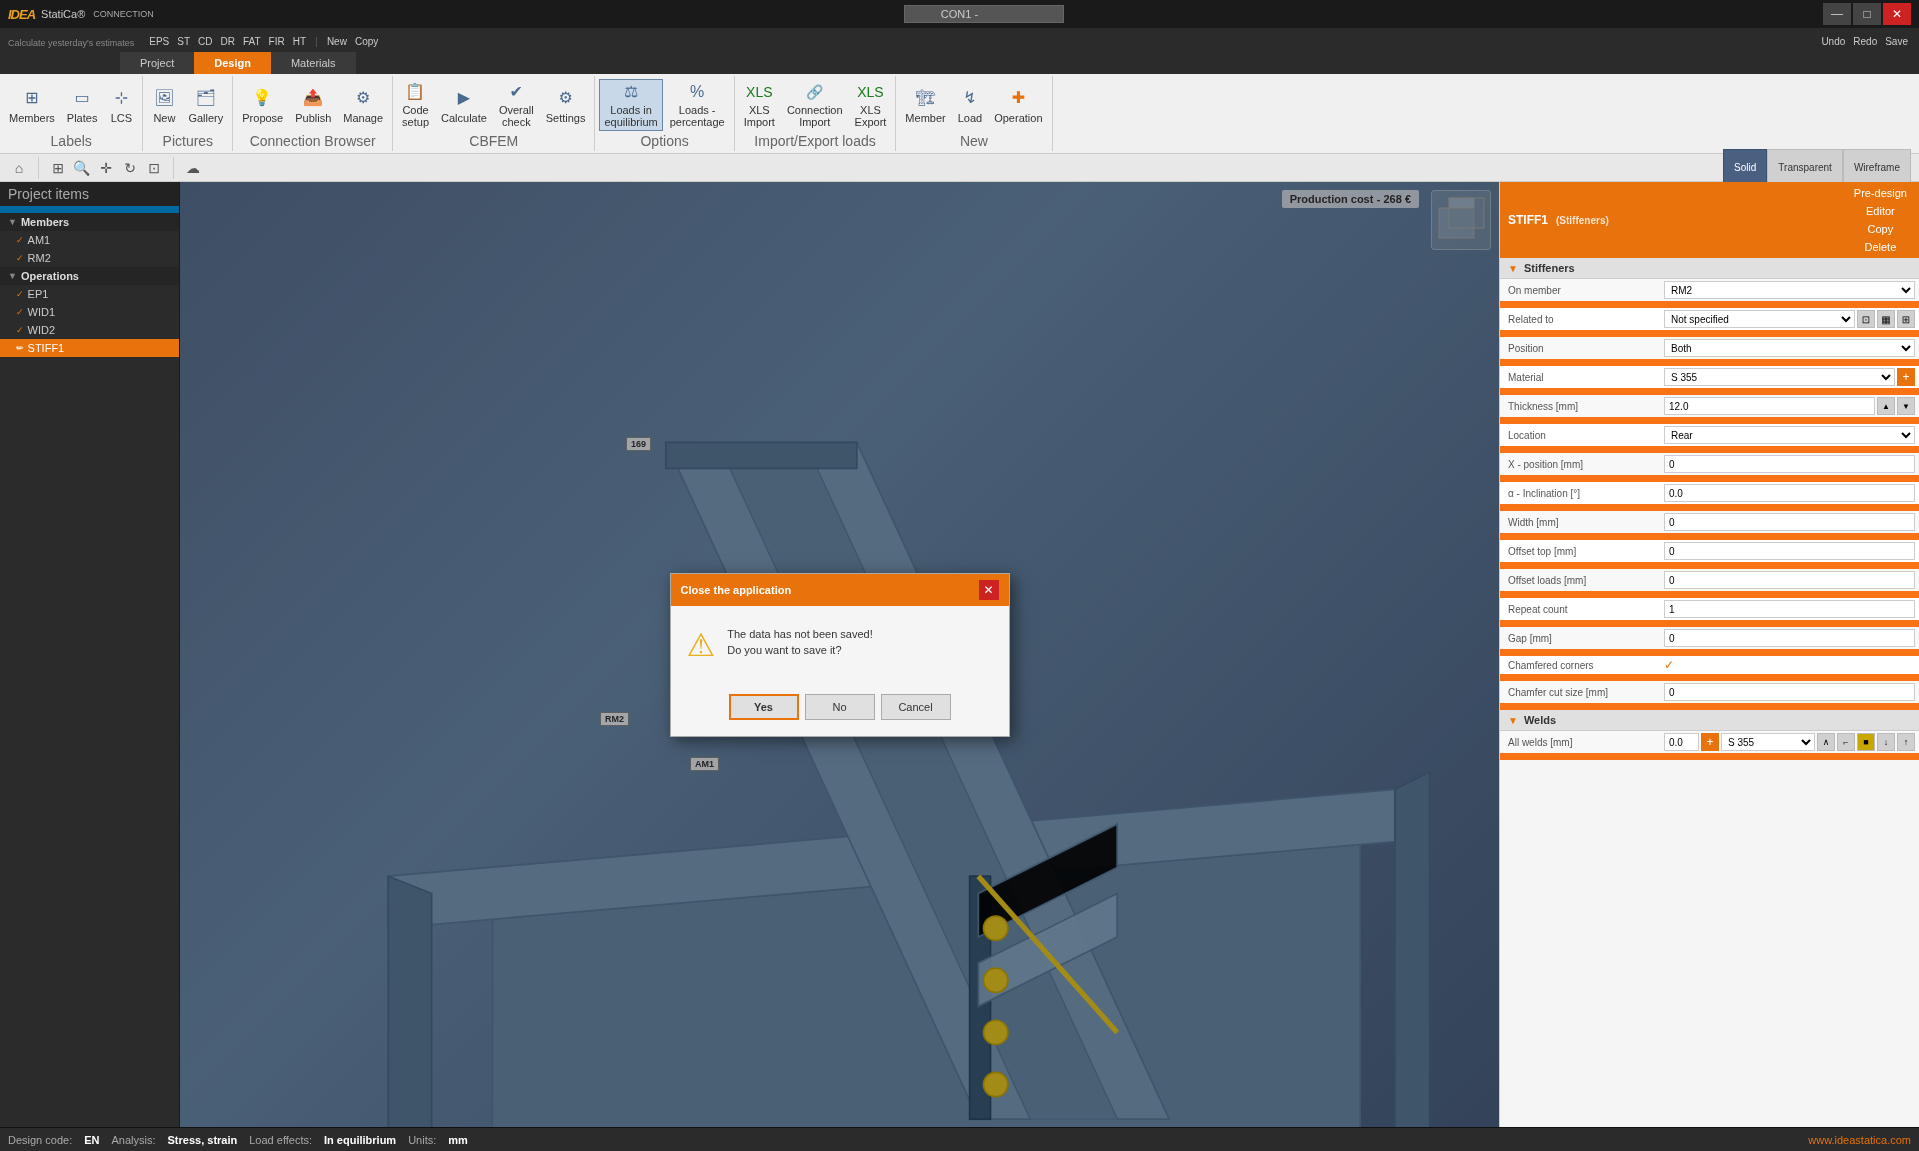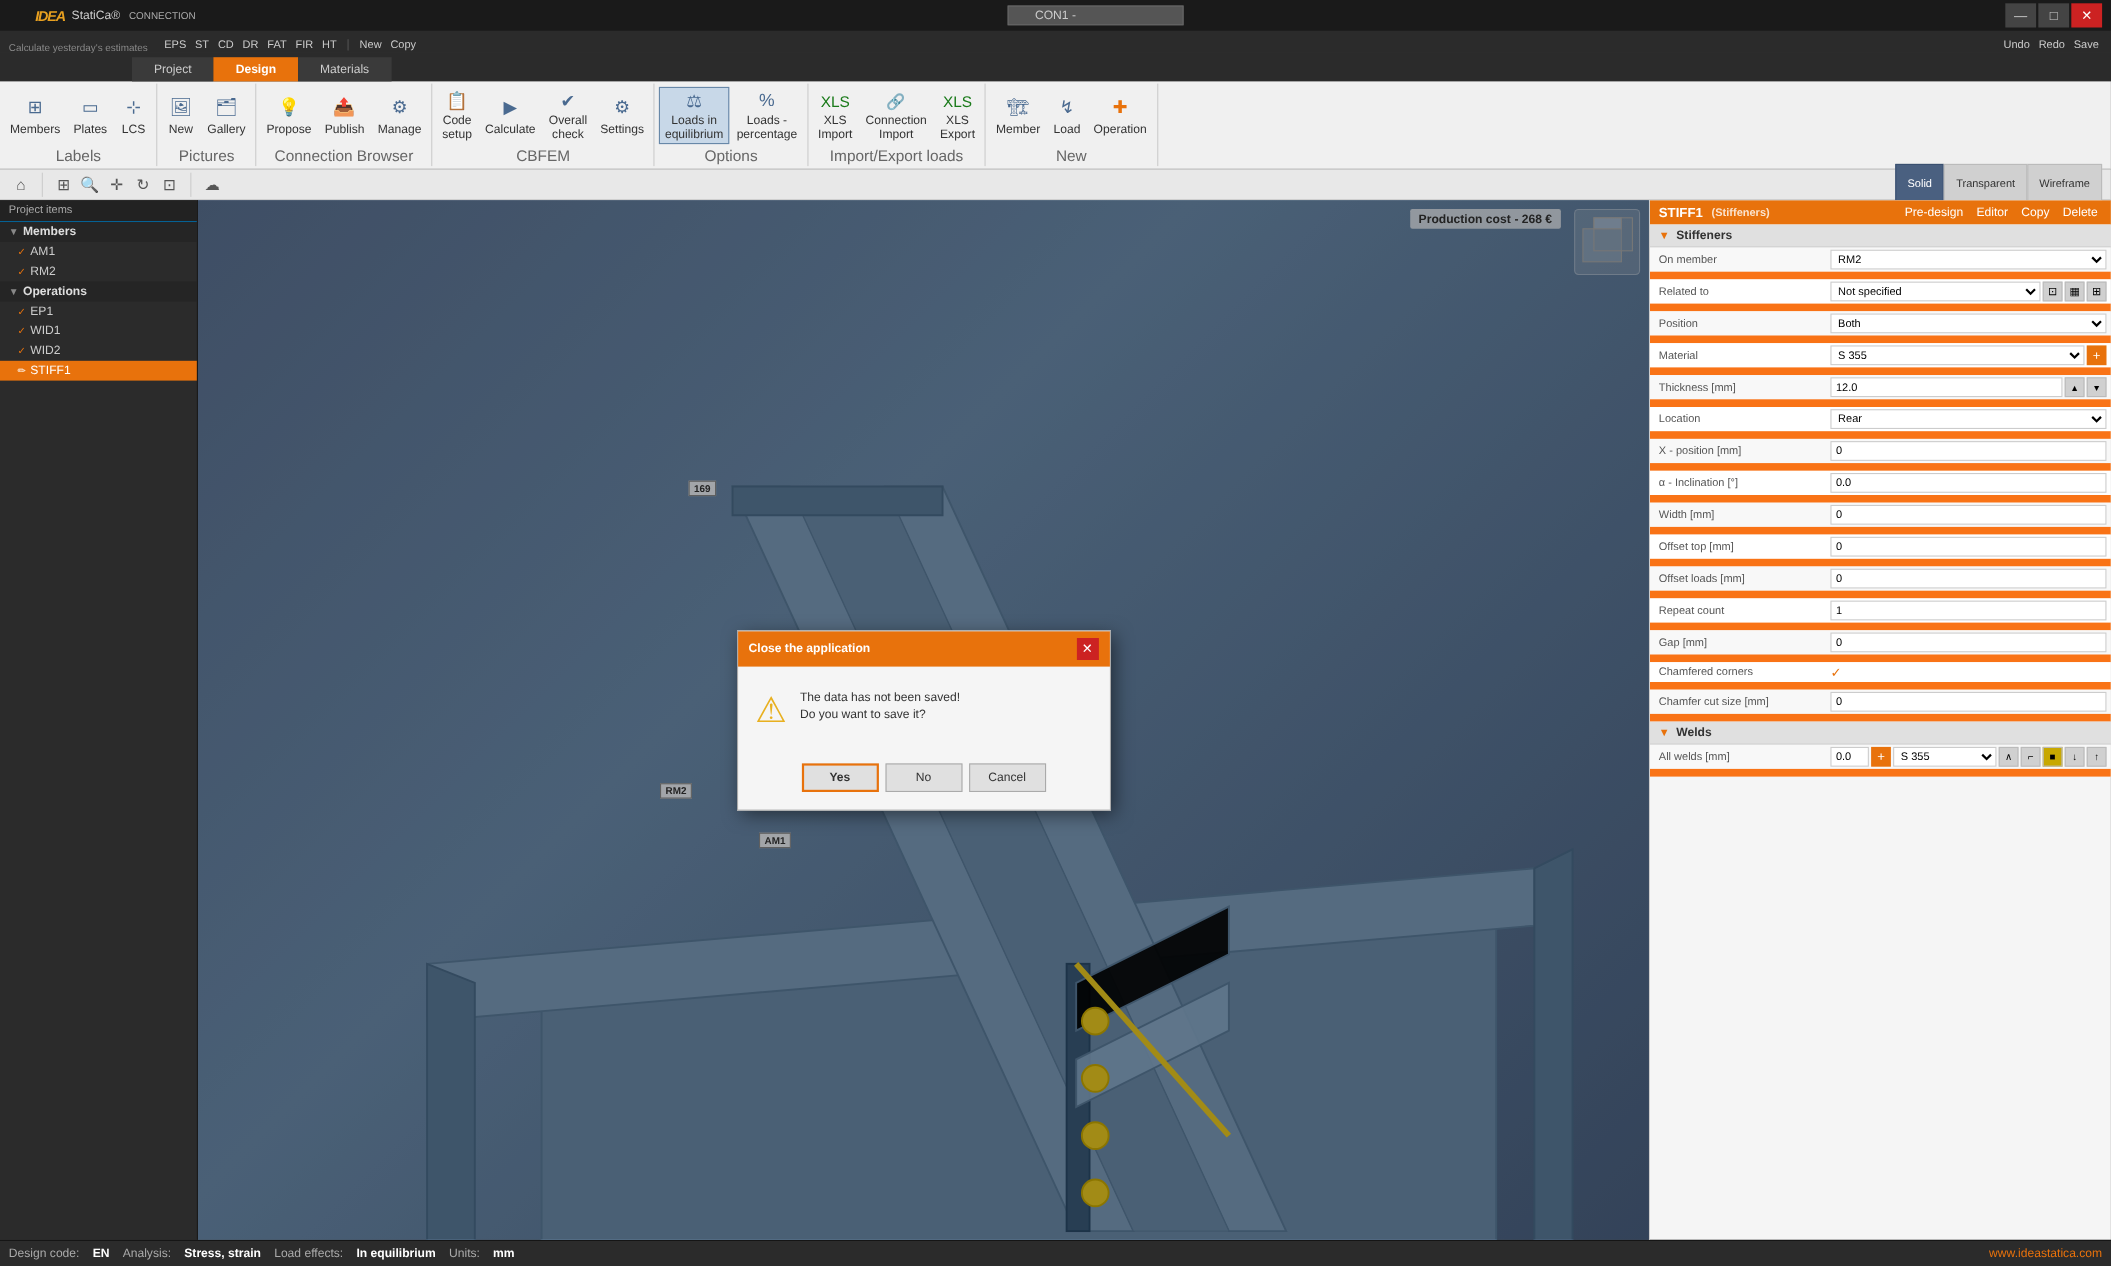--- a/index.html
+++ b/index.html
@@ -13,21 +13,20 @@
       align-items: center;
       padding: 0 8px;
       position: relative;
     }
     #title-bar .logo-area {
       display: flex;
       align-items: center;
       gap: 6px;
       color: #fff;
       font-size: 11px;
-      margin-left: 24px;
     }
     #logo-text {
       color: #e8a020;
       font-weight: bold;
       font-size: 13px;
       font-style: italic;
       letter-spacing: -1px;
     }
     #title-center {
       position: absolute;
@@ -208,24 +207,24 @@
     #left-panel {
       width: 180px;
       background: #2b2b2b;
       border-right: 1px solid #1a1a1a;
       overflow-y: auto;
       color: #ccc;
       flex-shrink: 0;
     }
     #project-items-header {
       padding: 4px 8px;
-      font-size: 10px;
+      font-size: 14px;
       color: #aaa;
       background: #222;
-      border-bottom: 1px solid #0369a1;
+      border-bottom: 7px solid #0369a1;
     }
     .tree-item {
       padding: 3px 8px 3px 16px;
       cursor: pointer;
       font-size: 10px;
       color: #ccc;
       display: flex;
       align-items: center;
       gap: 4px;
     }
@@ -301,20 +300,21 @@
       align-items: center;
       gap: 8px;
       font-weight: bold;
     }
     #right-panel-header .panel-title { font-size: 12px; }
     #right-panel-header .panel-subtitle { color: rgba(255,255,255,0.8); font-size: 10px; }
     .panel-header-actions {
       margin-left: auto;
       display: flex;
       gap: 4px;
+      flex-direction: column;
     }
     .panel-action-btn {
       background: none;
       border: none;
       color: #fff;
       cursor: pointer;
       font-size: 11px;
       padding: 1px 4px;
     }
     #props-container {

